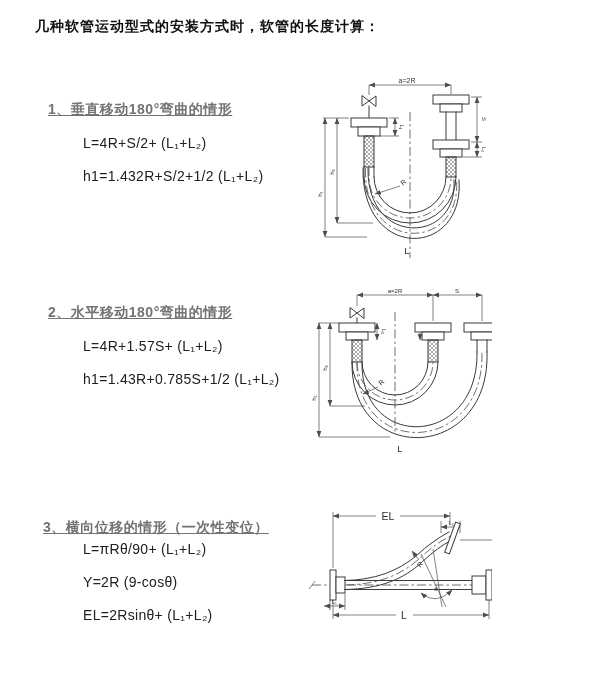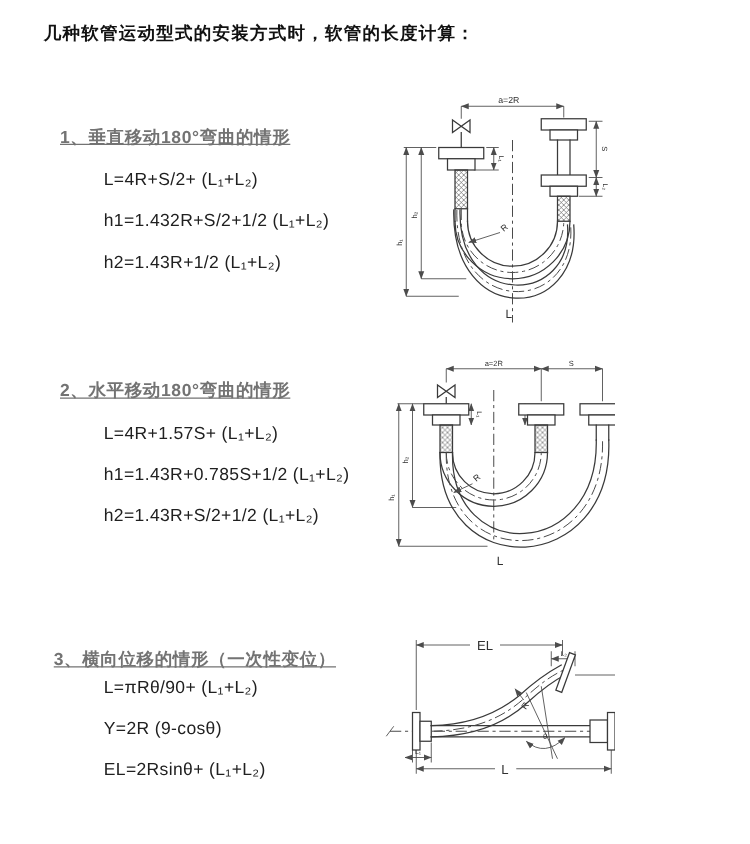--- a/index.html
+++ b/index.html
@@ -50,21 +50,20 @@
         <path d="M0,1.2 L10,5 L0,8.8 z" fill="#4c4c4c"></path>
       </marker>
     </defs>
   </svg>
 
   <section class="sec" style="top:101px">
     <div class="sec-heading">1、垂直移动180°弯曲的情形</div>
     <div class="formulas">
       <div class="formula">L=4R+S/2+ (L₁+L₂)</div>
       <div class="formula">h1=1.432R+S/2+1/2 (L₁+L₂)</div>
-      <div class="formula">h2=1.43R+1/2 (L₁+L₂)</div>
     </div>
   </section>
 
   <svg style="left:315px;top:72px" width="285" height="195" viewBox="0 0 285 195" role="img">
 
     <g>
       <path class="dim" d="M54,13 V23 M136,13 V22"></path>
       <path class="dim" d="M54,13 H136" marker-start="url(#arr)" marker-end="url(#arr)"></path>
       <text class="t7" x="92" y="10.5">a=2R</text>
 
@@ -122,21 +121,20 @@
     <text class="t7" x="90" y="112" transform="rotate(-40 90 112)">R</text>
     <path class="dim" d="M85,114 L60,122" marker-end="url(#arr)"></path>
     <text class="t95" x="92" y="182">L</text>
   </svg>
 
   <section class="sec" style="top:304px">
     <div class="sec-heading">2、水平移动180°弯曲的情形</div>
     <div class="formulas">
       <div class="formula">L=4R+1.57S+ (L₁+L₂)</div>
       <div class="formula">h1=1.43R+0.785S+1/2 (L₁+L₂)</div>
-      <div class="formula">h2=1.43R+S/2+1/2 (L₁+L₂)</div>
     </div>
   </section>
 
   <svg style="left:310px;top:282px" width="290" height="180" viewBox="0 0 290 180" role="img">
     <g>
       <path class="dim" d="M47,13 V24 M123,13 V39 M172,13 V39"></path>
       <path class="dim" d="M47,13 H123" marker-start="url(#arr)" marker-end="url(#arr)"></path>
       <text class="t6" x="85" y="10.5">a=2R</text>
       <path class="dim" d="M123,13 H172" marker-start="url(#arr)" marker-end="url(#arr)"></path>
       <text class="t6" x="147" y="10.5">S</text>

